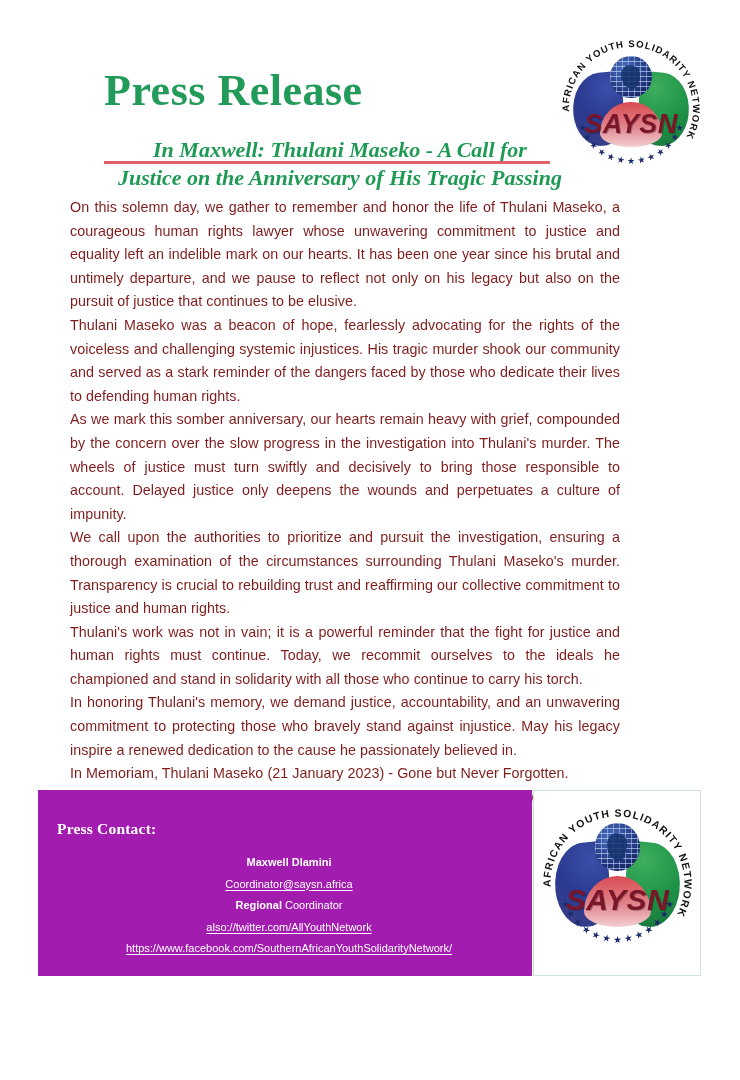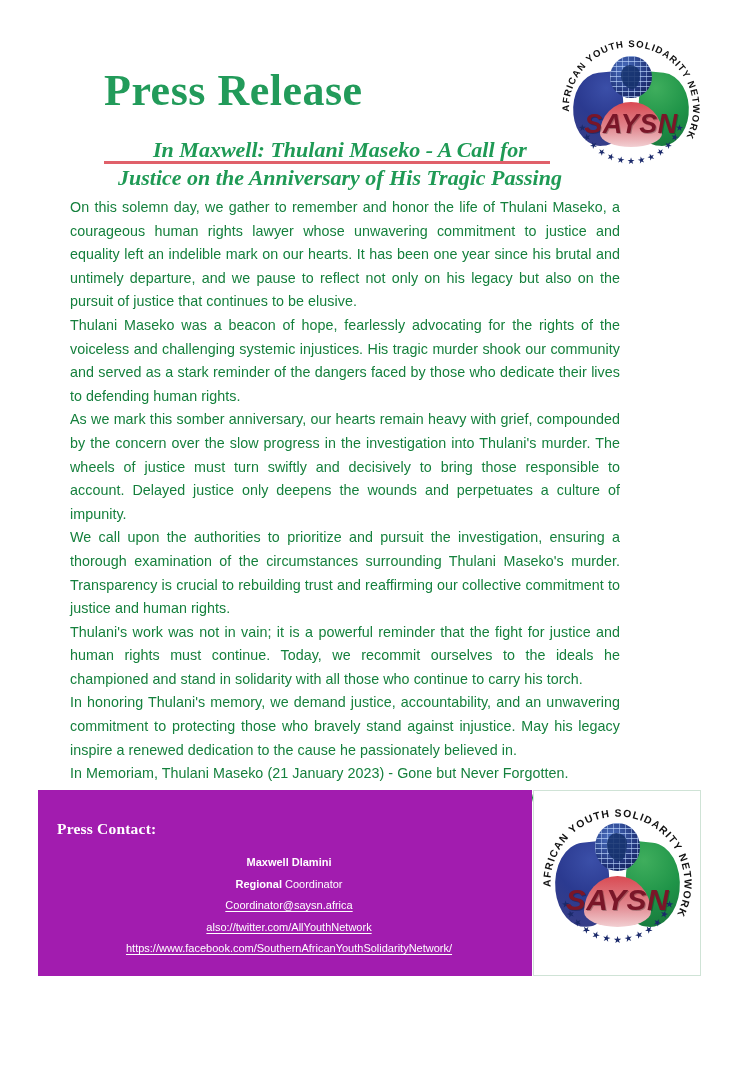--- a/index.html
+++ b/index.html
@@ -198,21 +198,21 @@
     position: absolute;
     left: 70px;
     top: 196px;
     width: 550px;
   }
   .para {
     margin: 0;
     text-align: justify;
     font-size: 14.3px;
     line-height: 23.6px;
-    color: #15803d;
+    color: #7f1d1d;
     letter-spacing: 0.05px;
   }
   .para.flush {
     text-align: left;
   }
 
   
   .footer {
     position: absolute;
     left: 38px;
@@ -330,22 +330,22 @@
     <p class="para flush">#JusticeForThulaniMaseko #HumanRights #Eswatini #AccountabilityNow</p>
   </div>
 
   <div class="footer">
 
     <div class="footer-green">
       <div class="press-contact">Press Contact:</div>
 
       <div class="contact-list">
         <div class="contact-line name">Maxwell Dlamini</div>
+        <div class="contact-line link">Coordinator@saysn.africa</div>
         <div class="contact-line"><span class="strong">Regional</span><span> Coordinator</span></div>
-        <div class="contact-line link">Coordinator@saysn.africa</div>
         <div class="contact-line link">also://twitter.com/AllYouthNetwork</div>
         <div class="contact-line link">https://www.facebook.com/SouthernAfricanYouthSolidarityNetwork/</div>
       </div>
     </div>
 
     <div class="footer-logo-panel">
       <div class="logo logo-footer">
         <svg class="ring-text" viewBox="0 0 157 157">
           <defs>
             <path id="ringPathBottom" d="M 78.5,78.5 m -67,0 a 67,67 0 1,1 134,0 a 67,67 0 1,1 -134,0"></path>

